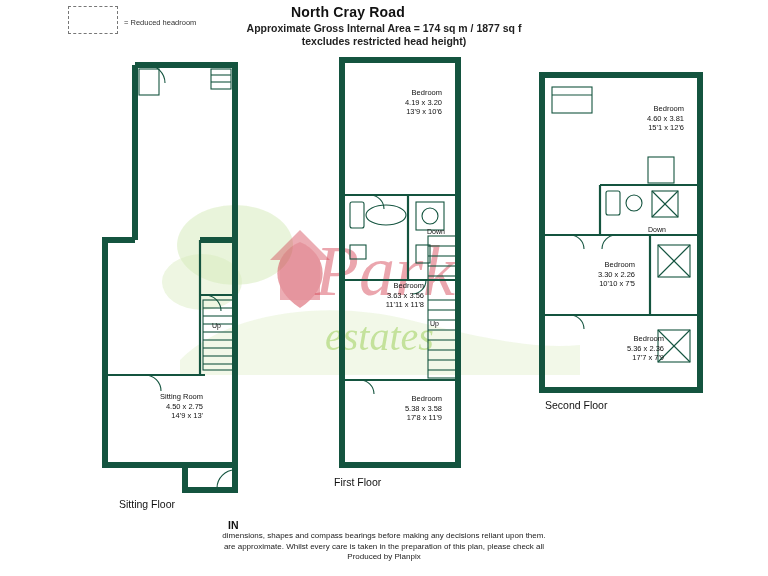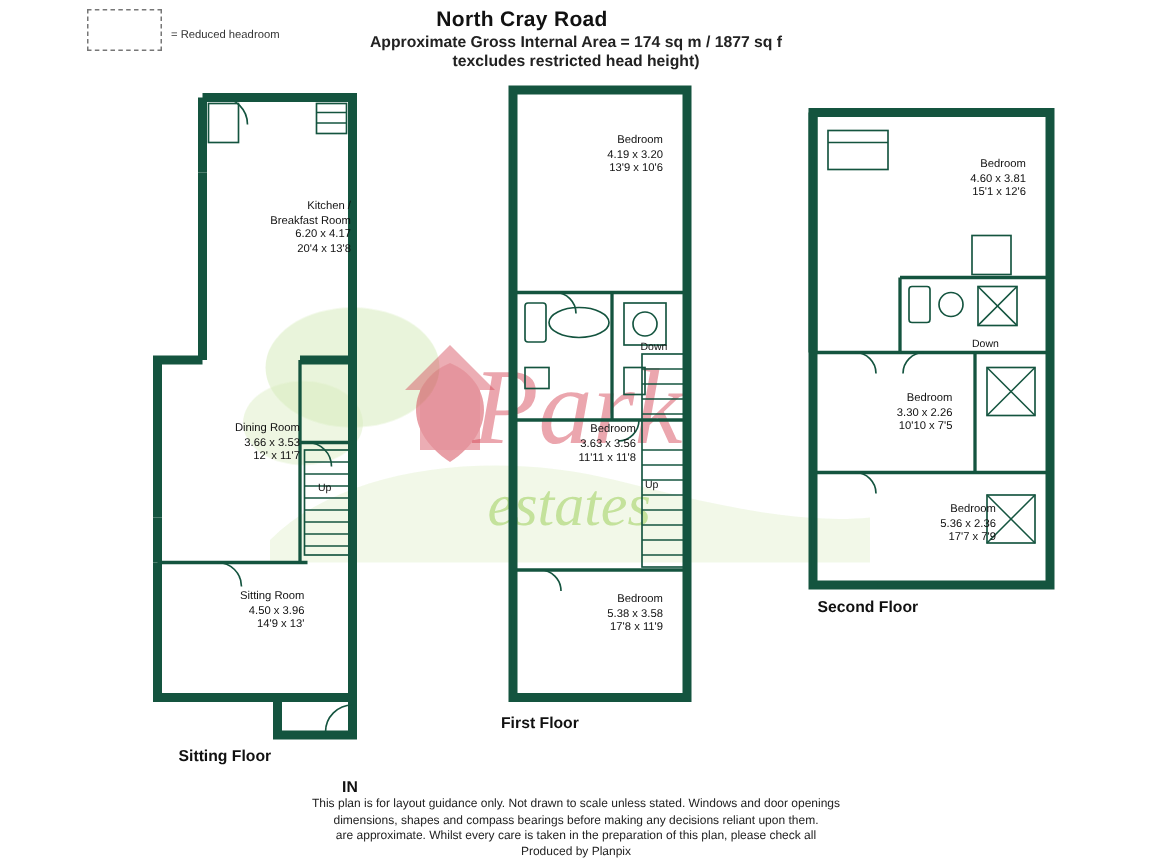--- a/index.html
+++ b/index.html
@@ -17,37 +17,37 @@
   .title{
     position:absolute;left:0;top:4px;width:696px;text-align:center;
     font-size:14px;font-weight:bold;letter-spacing:.2px;color:#111;
   }
   .subtitle{
     position:absolute;left:0;top:22px;width:768px;text-align:center;
     font-size:10.5px;color:#222;line-height:13px;font-weight:bold;
   }
 
   
-  .legend{position:absolute;left:58px;top:6px;}
+  .legend{position:absolute;left:68px;top:6px;}
   .legend .swatch{
     width:48px;height:26px;border:1px dashed #777;background:#fff;
   }
   .legend .legend-label{
     position:absolute;left:56px;top:12px;white-space:nowrap;
     font-size:7.5px;color:#333;
   }
 
   
   .watermark{
     position:absolute;left:150px;top:190px;width:470px;height:200px;
     pointer-events:none;opacity:.85;
   }
 
   
-  .floor-label{position:absolute;font-size:10.5px;font-weight:bold;color:#111;padding-left:24px;}
+  .floor-label{position:absolute;font-size:10.5px;font-weight:normal;color:#111;padding-left:24px;}
   #fl-ground{left:95px;top:498px;}
   #fl-first{left:310px;top:476px;}
   #fl-second{left:521px;top:399px;}
 
   .in-label{position:absolute;left:228px;top:519px;font-size:10.5px;font-weight:bold;color:#111;}
 
   
   .disclaimer{
     position:absolute;left:0;top:531px;width:768px;text-align:center;
     font-size:8px;color:#222;line-height:10.5px;
@@ -135,36 +135,25 @@
         <line class="fix" x1="118" y1="303" x2="148" y2="303"></line>
         <line class="fix" x1="118" y1="311" x2="148" y2="311"></line>
         <line class="fix" x1="118" y1="319" x2="148" y2="319"></line>
       </g>
 
       <path class="wall-thick" d="M100 420 L100 445 L150 445 L150 420"></path>
       <path class="fix" d="M150 425 a18 18 0 0 0 -18 18"></path>
     </svg>
   </div>
 
-  <div class="room" id="r-kitchen" style="left:140px;top:132px;width:94px;">
-    <div class="rname">Kitchen /</div>
-    <div class="rname">Breakfast Room</div>
-    <div>6.20 x 4.17</div>
-    <div>20'4 x 13'8</div>
-  </div>
-
-  <div class="room" id="r-dining" style="left:110px;top:280px;width:90px;">
-    <div class="rname">Dining Room</div>
-    <div>3.66 x 3.53</div>
-    <div>12' x 11'7</div>
-  </div>
+
 
   <div class="room" id="r-sitting" style="left:105px;top:392px;width:98px;">
     <div class="rname">Sitting Room</div>
-    <div>4.50 x 3.96</div>
+    <div>4.50 x 2.75</div>
     <div>14'9 x 13'</div>
   </div>
 
   <div class="small-lab" style="left:212px;top:322px;">Up</div>
 
   <div style="position:absolute;left:330px;top:50px;">
     <svg width="140" height="420" viewBox="0 0 140 420">
 
       <path class="wall-thick" d="M12 10 L128 10 L128 415 L12 415 Z"></path>
 
@@ -293,19 +282,18 @@
 
   <div class="small-lab" style="left:648px;top:226px;">Down</div>
 
   <div class="floor-label" id="fl-ground">Sitting Floor</div>
   <div class="floor-label" id="fl-first">First Floor</div>
   <div class="floor-label" id="fl-second">Second Floor</div>
 
   <div class="in-label">IN</div>
 
   <div class="disclaimer">
-    <div>This plan is for layout guidance only. Not drawn to scale unless stated. Windows and door openings</div>
     <div>dimensions, shapes and compass bearings before making any decisions reliant upon them.</div>
     <div>are approximate. Whilst every care is taken in the preparation of this plan, please check all</div>
     <div>Produced by Planpix</div>
   </div>
 
 </div>
 
 </body></html>

